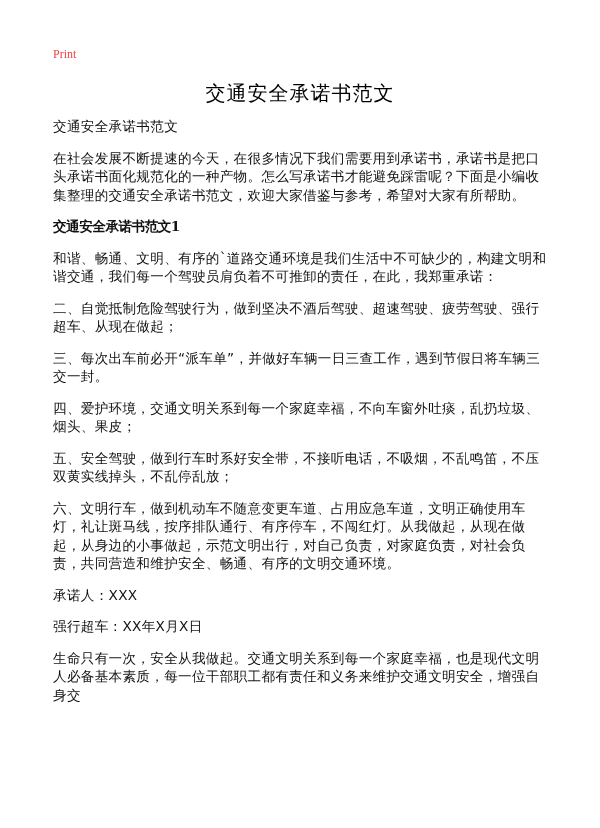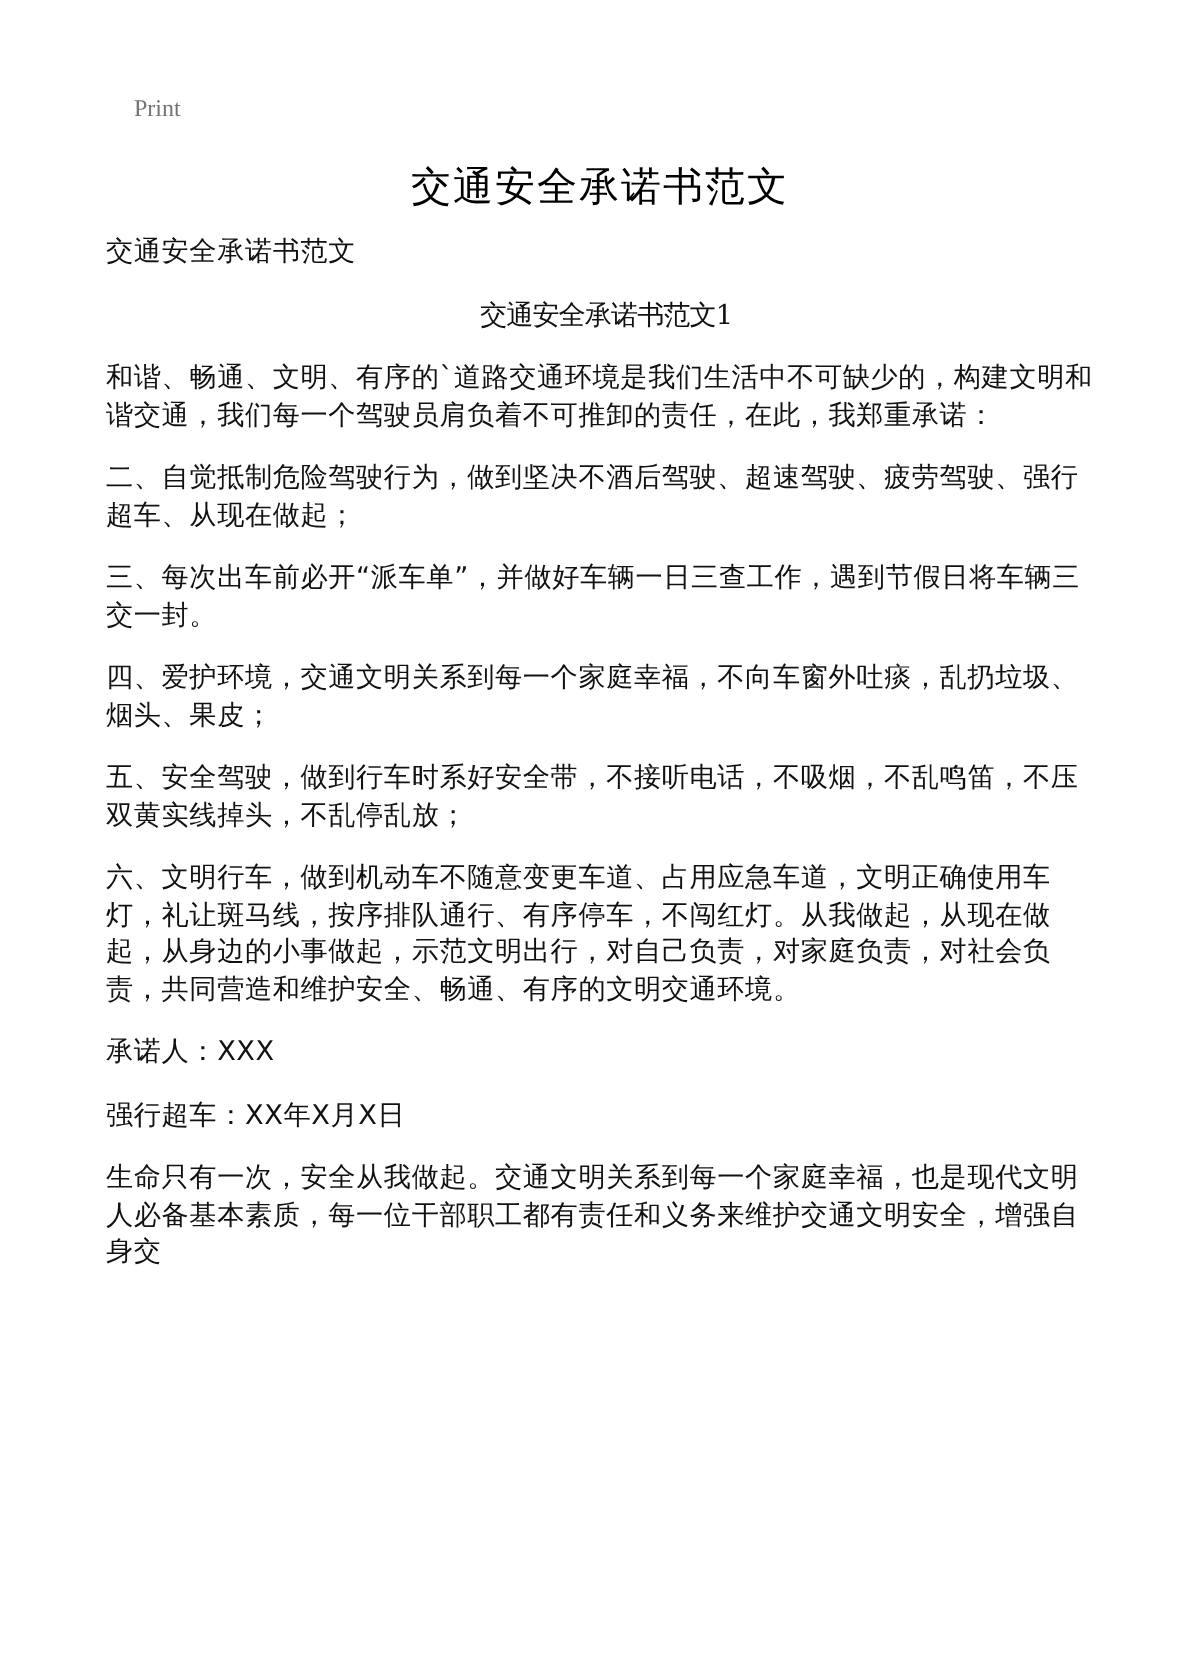--- a/index.html
+++ b/index.html
@@ -1,31 +1,32 @@
 <!DOCTYPE html>
 <html><head>
   <meta charset="utf-8">
   <style>
     html, body { margin: 0; padding: 0; background: #ffffff; }
     body { width: 600px; height: 828px; overflow: hidden; position: relative;
       font-family: "DejaVu Sans", sans-serif; color: #111; }
-    .print { position: absolute; left: 67px; top: 47px; font-family: "Liberation Serif", serif; font-size: 12px; color: #737373; }
+    .print { position: absolute; left: 53px; top: 47px; font-family: "Liberation Serif", serif; font-size: 12px; color: #ef4444; }
     .title { position: absolute; left: 0; width: 600px; top: 80px; text-align: center; font-size: 20px; color: #000; letter-spacing: 1px; }
     .content { position: absolute; left: 53px; top: 117px; width: 500px; }
     .p { font-size: 13.6px; line-height: 18.5px; margin: 0 0 13px 0; letter-spacing: 0.3px; word-break: break-all; }
-    .h { font-family: "DejaVu Serif", serif; font-weight: normal; font-size: 13.6px; line-height: 18.5px; margin: 0 0 13px 0; letter-spacing: -0.5px; text-align: center; }
+    .h { font-family: "DejaVu Serif", serif; font-weight: bold; font-size: 13.6px; line-height: 18.5px; margin: 0 0 13px 0; letter-spacing: -0.5px; }
   </style>
 </head>
 <body>
 
 <div class="print">Print</div>
 <div class="title">交通安全承诺书范文</div>
 
 <div class="content">
   <p class="p">交通安全承诺书范文</p>
+  <p class="p">在社会发展不断提速的今天，在很多情况下我们需要用到承诺书，承诺书是把口头承诺书面化规范化的一种产物。怎么写承诺书才能避免踩雷呢？下面是小编收集整理的交通安全承诺书范文，欢迎大家借鉴与参考，希望对大家有所帮助。</p>
 
   <p class="h">交通安全承诺书范文1</p>
   <p class="p">和谐、畅通、文明、有序的`道路交通环境是我们生活中不可缺少的，构建文明和谐交通，我们每一个驾驶员肩负着不可推卸的责任，在此，我郑重承诺：</p>
   <p class="p">二、自觉抵制危险驾驶行为，做到坚决不酒后驾驶、超速驾驶、疲劳驾驶、强行超车、从现在做起；</p>
   <p class="p">三、每次出车前必开“派车单”，并做好车辆一日三查工作，遇到节假日将车辆三交一封。</p>
   <p class="p">四、爱护环境，交通文明关系到每一个家庭幸福，不向车窗外吐痰，乱扔垃圾、烟头、果皮；</p>
   <p class="p">五、安全驾驶，做到行车时系好安全带，不接听电话，不吸烟，不乱鸣笛，不压双黄实线掉头，不乱停乱放；</p>
   <p class="p">六、文明行车，做到机动车不随意变更车道、占用应急车道，文明正确使用车灯，礼让斑马线，按序排队通行、有序停车，不闯红灯。从我做起，从现在做起，从身边的小事做起，示范文明出行，对自己负责，对家庭负责，对社会负责，共同营造和维护安全、畅通、有序的文明交通环境。</p>
   <p class="p">承诺人：XXX</p>
   <p class="p">强行超车：XX年X月X日</p>

